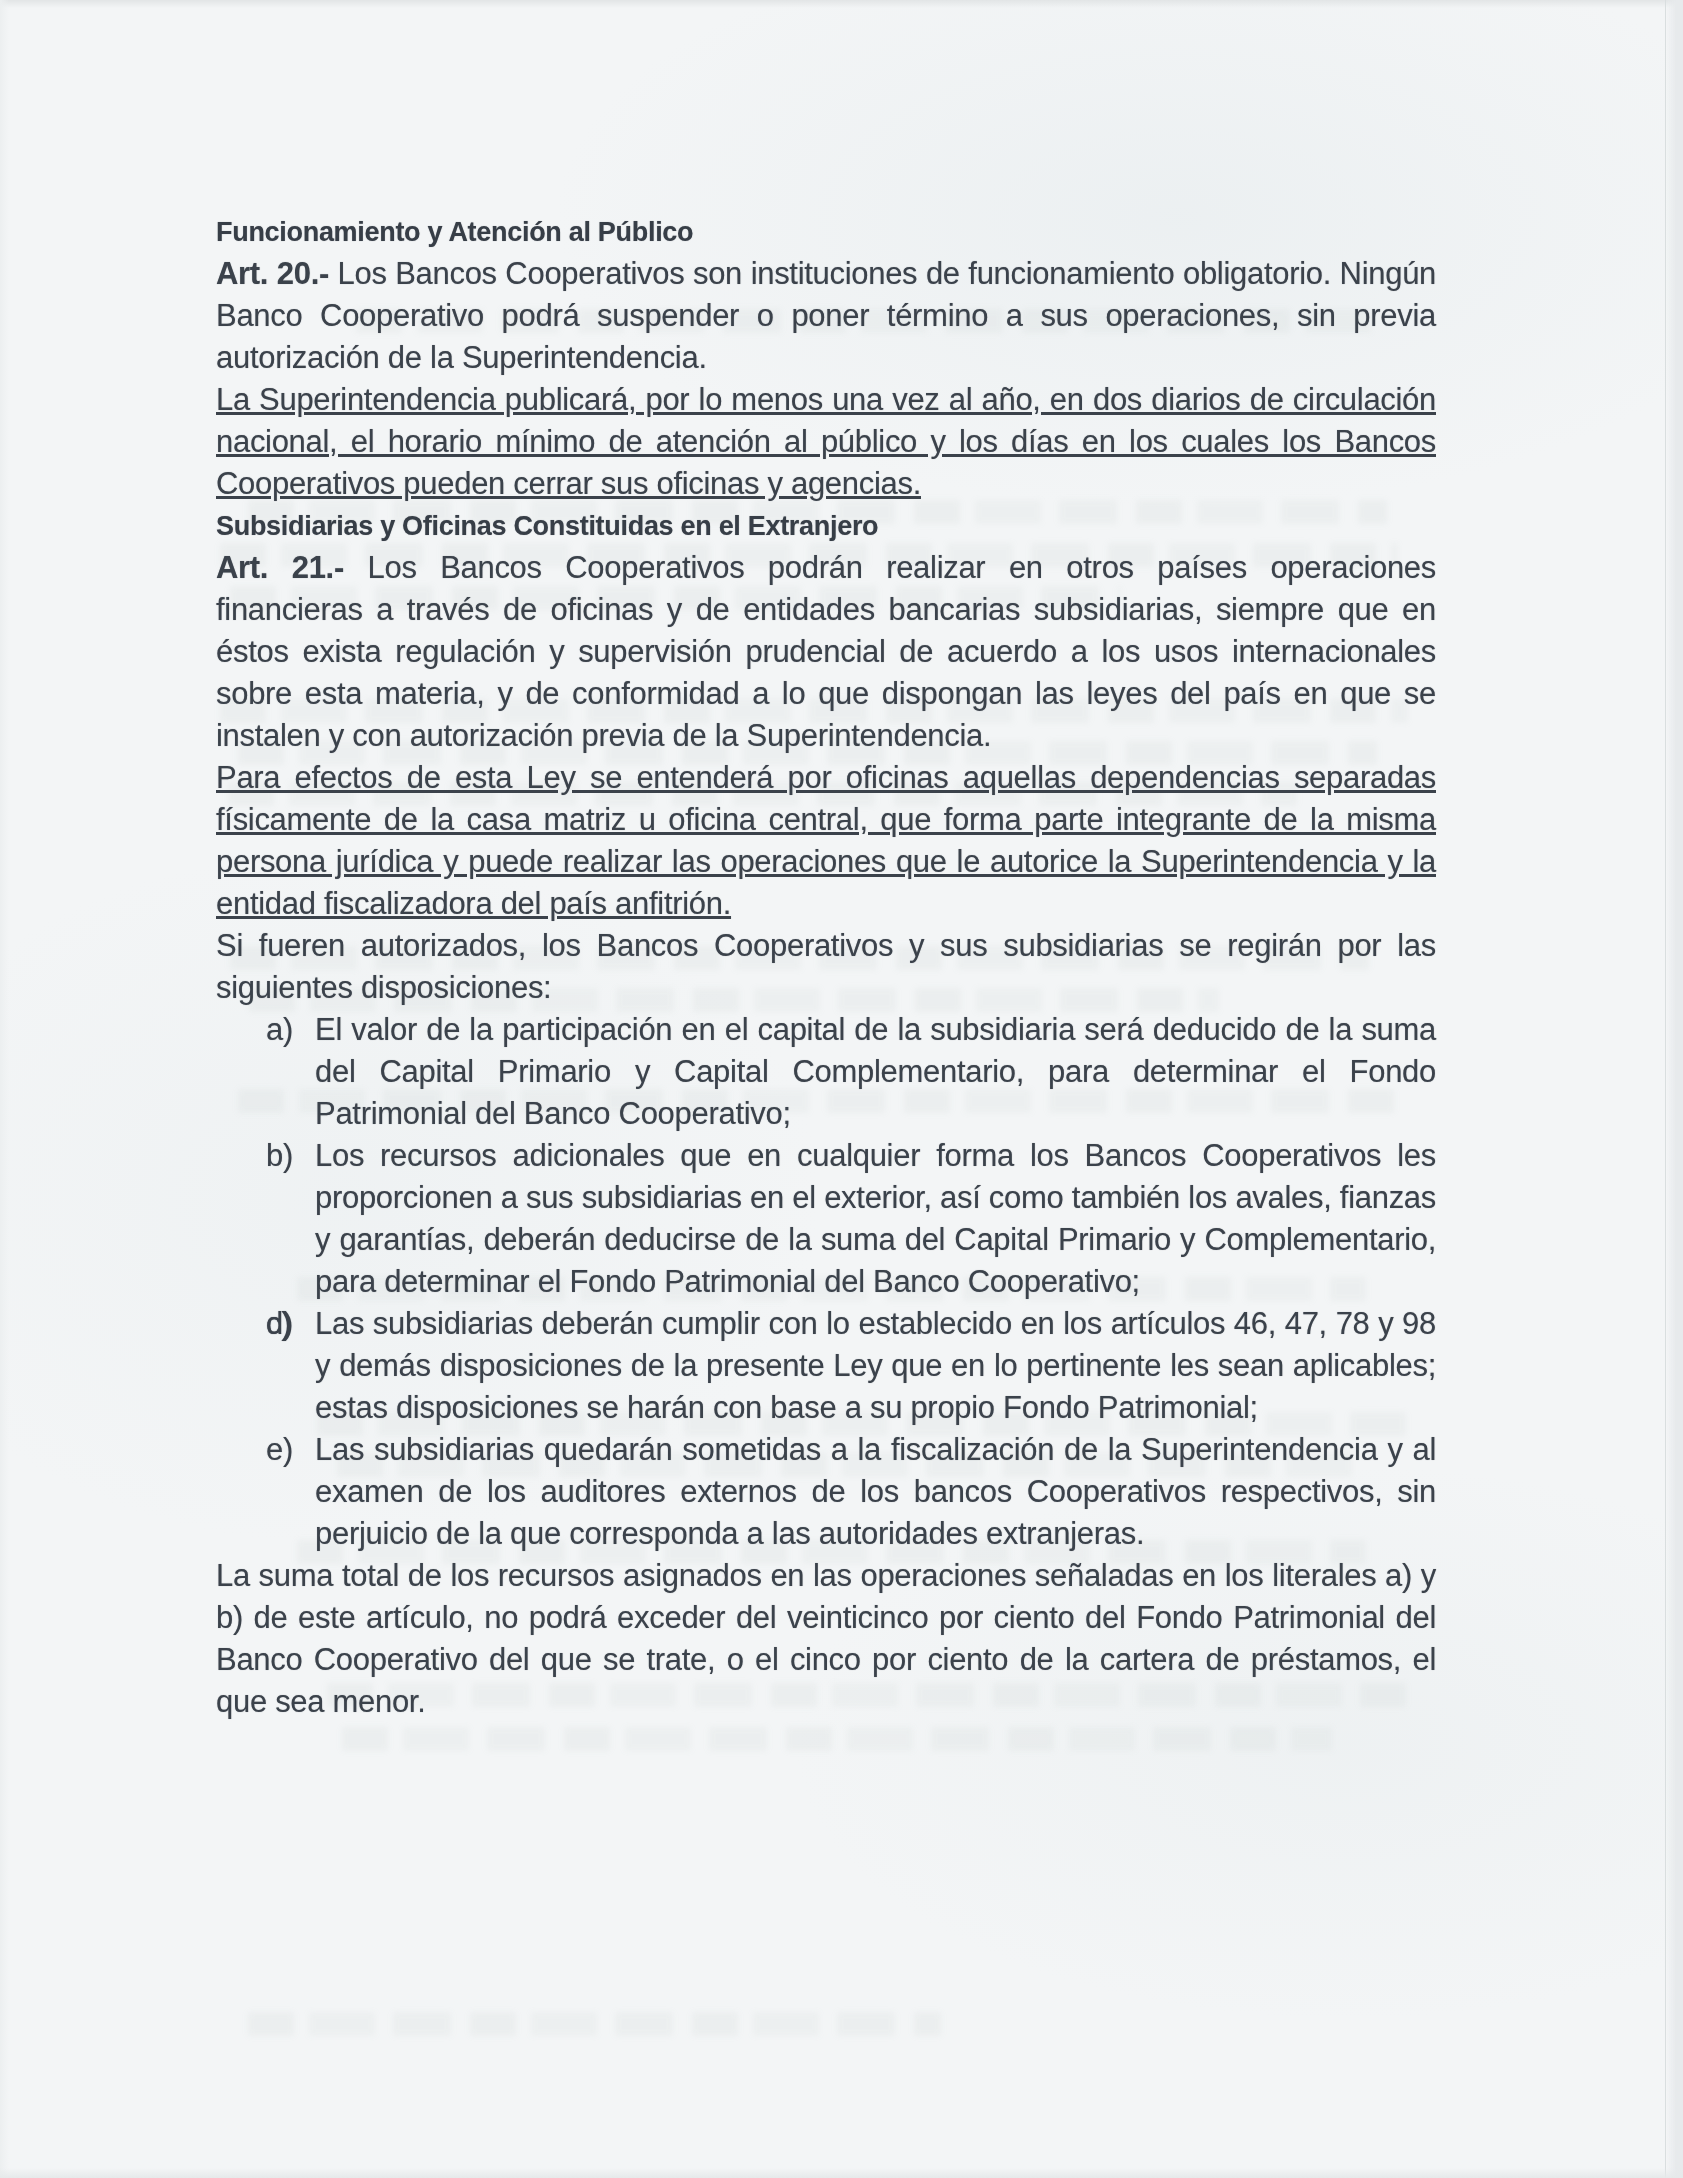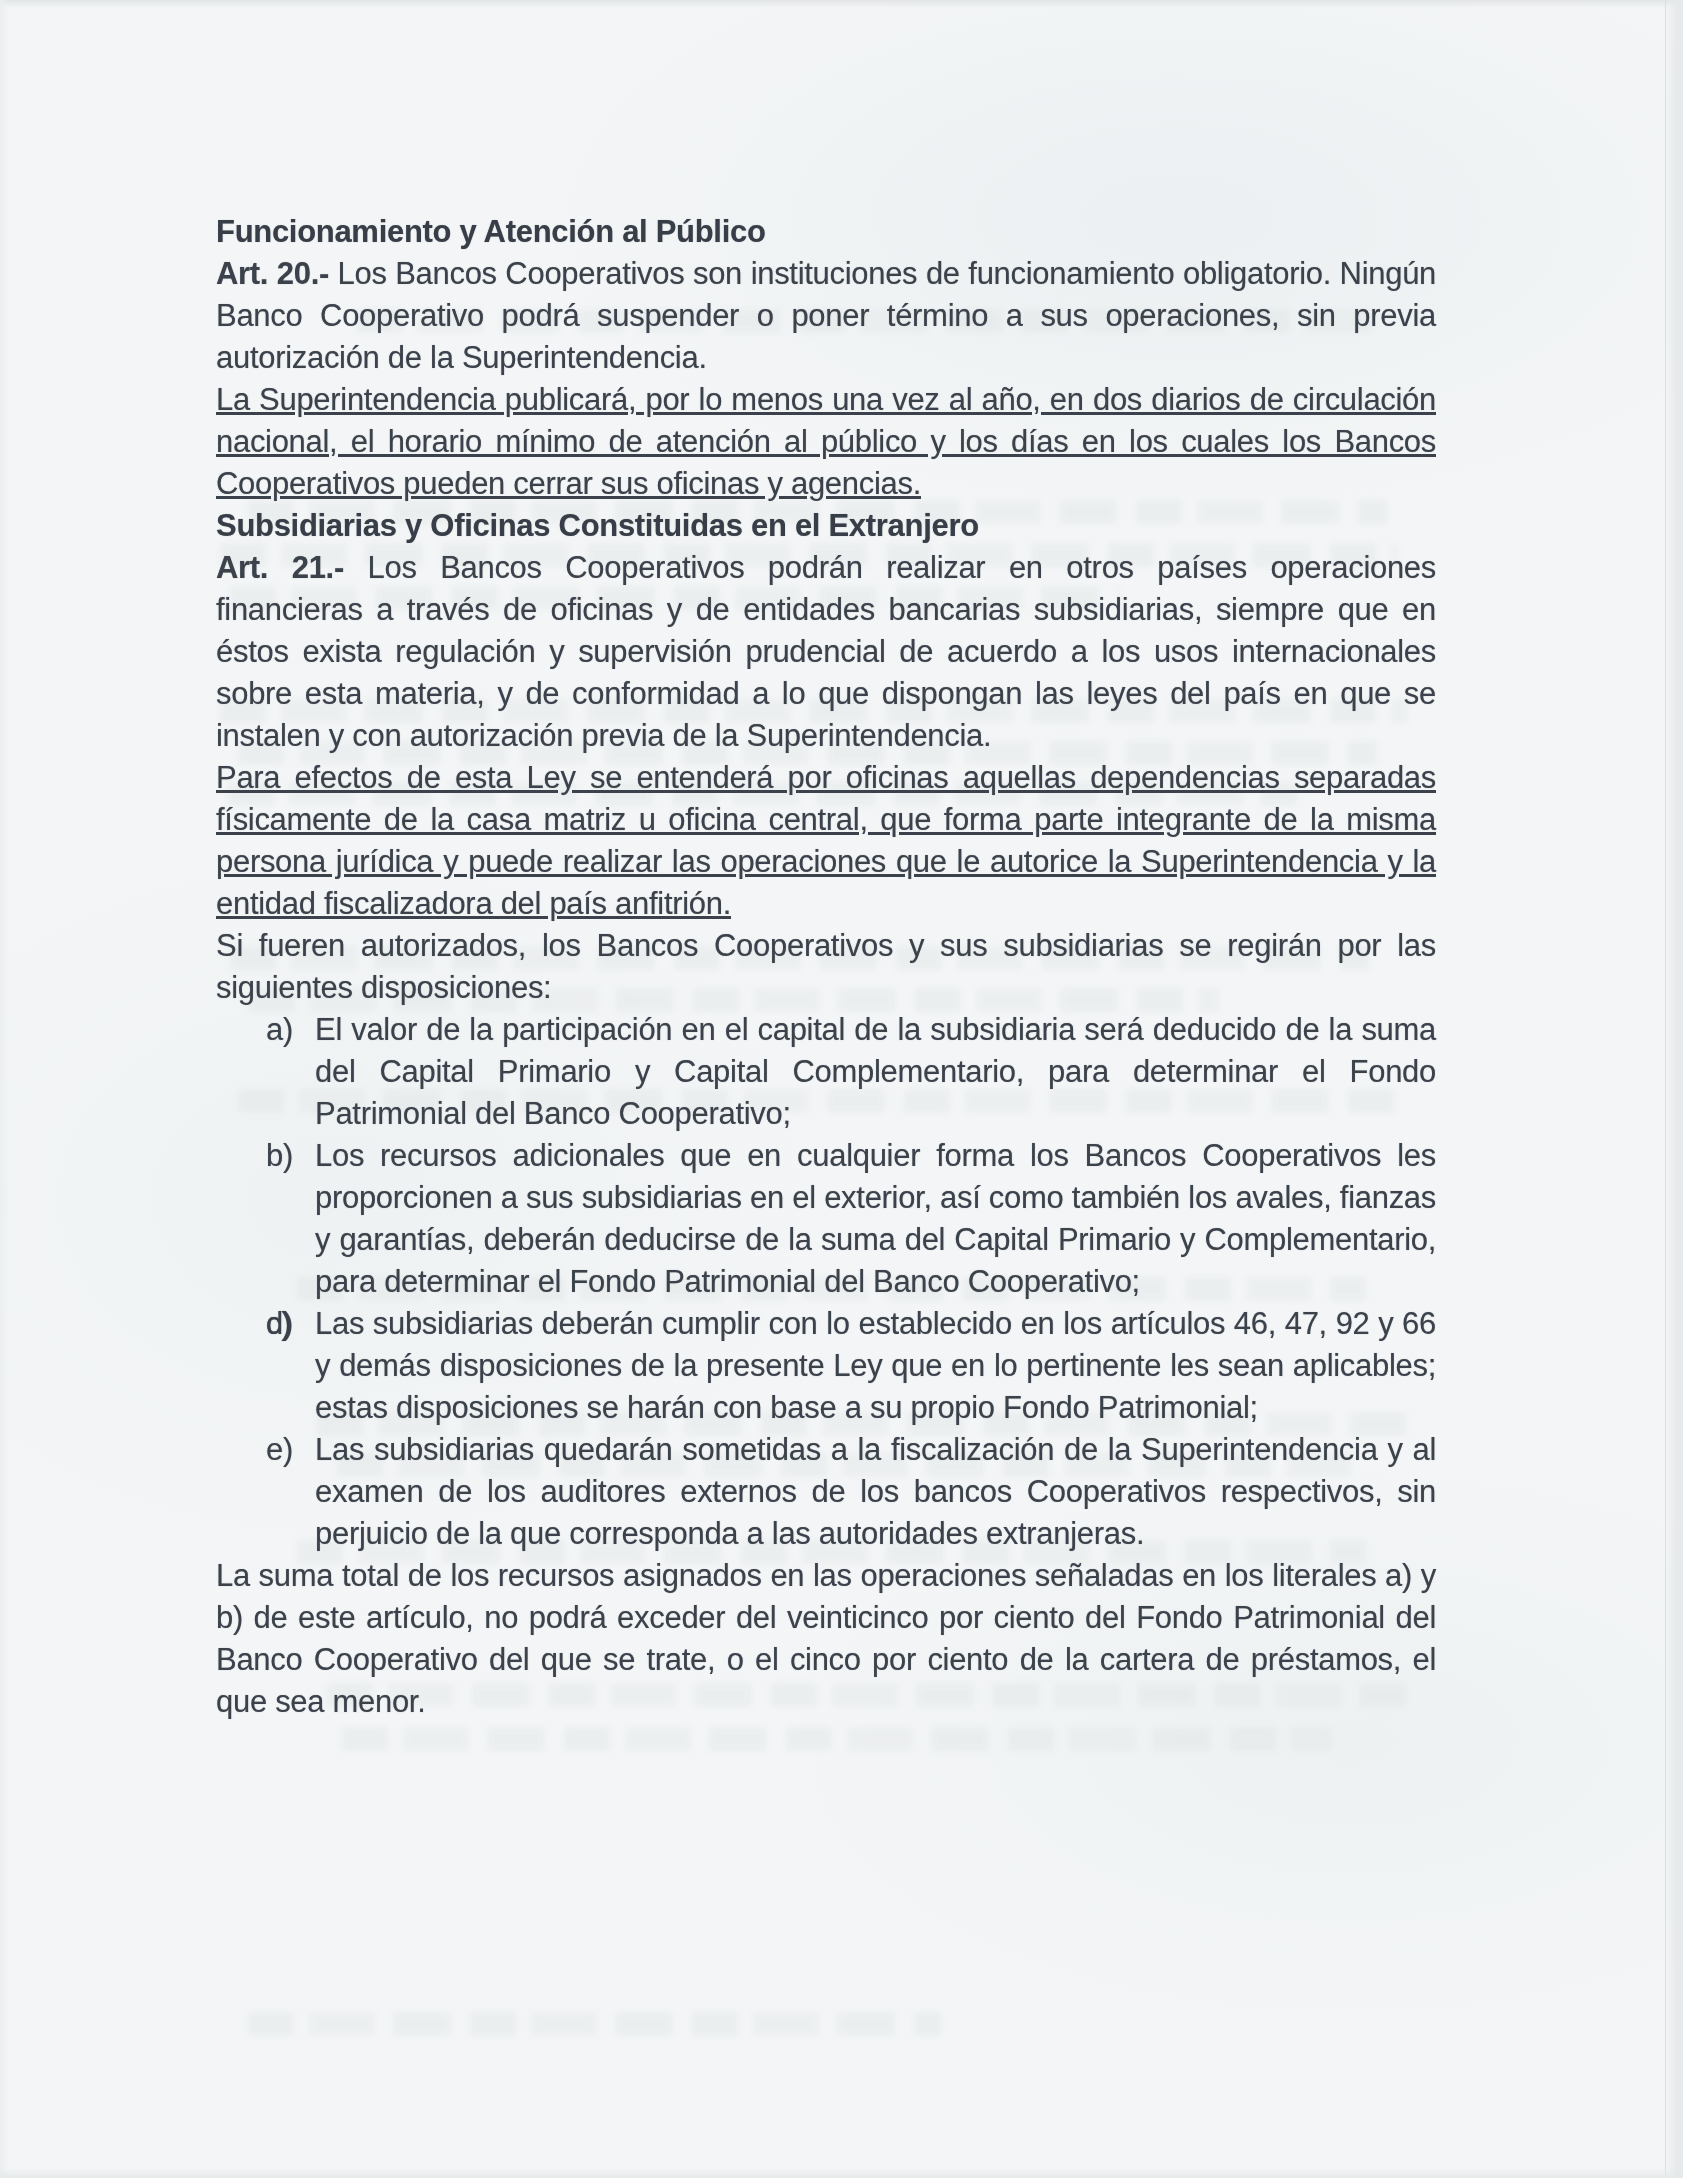--- a/index.html
+++ b/index.html
@@ -52,21 +52,21 @@
     width: 1220px;
     font-size: 31px;
     line-height: 42px;
     letter-spacing: -0.3px;
     text-align: justify;
     text-shadow: 0 0 1px rgba(59,66,75,0.45);
   }
   .content p, .content h2 { margin: 0; padding: 0; }
 
   .section-heading {
-    font-size: 31px;
+    font-size: 27px;
     font-weight: bold;
     text-align: left;
     color: #373e47;
   }
   .b { font-weight: bold; }
 
   .gap-sm { margin-top: 35px; }
   .gap-md { margin-top: 37px; text-decoration: underline; }
   .gap-lg { margin-top: 39px; }
 
@@ -131,21 +131,21 @@
         <span class="marker">b)</span>
         <span>Los recursos adicionales que en cualquier forma los Bancos Cooperativos les proporcionen a sus subsidiarias en el exterior, así como también los avales, fianzas y garantías, deberán deducirse de la suma del Capital Primario y Complementario, para determinar el Fondo Patrimonial del Banco Cooperativo;</span>
       </div>
 
       <div class="li">
         <span class="marker">c)</span>
       </div>
 
       <div class="li">
         <span class="marker">d)</span>
-        <span>Las subsidiarias deberán cumplir con lo establecido en los artículos 46, 47, 92 y 66 y demás disposiciones de la presente Ley que en lo pertinente les sean aplicables; estas disposiciones se harán con base a su propio Fondo Patrimonial;</span>
+        <span>Las subsidiarias deberán cumplir con lo establecido en los artículos 46, 47, 78 y 98 y demás disposiciones de la presente Ley que en lo pertinente les sean aplicables; estas disposiciones se harán con base a su propio Fondo Patrimonial;</span>
       </div>
 
       <div class="li">
         <span class="marker">e)</span>
         <span>Las subsidiarias quedarán sometidas a la fiscalización de la Superintendencia y al examen de los auditores externos de los bancos Cooperativos respectivos, sin perjuicio de la que corresponda a las autoridades extranjeras.</span>
       </div>
 
     </div>
 
     <p class="closing">La suma total de los recursos asignados en las operaciones señaladas en los literales a) y b) de este artículo, no podrá exceder del veinticinco por ciento del Fondo Patrimonial del Banco Cooperativo del que se trate, o el cinco por ciento de la cartera de préstamos, el que sea menor.</p>

